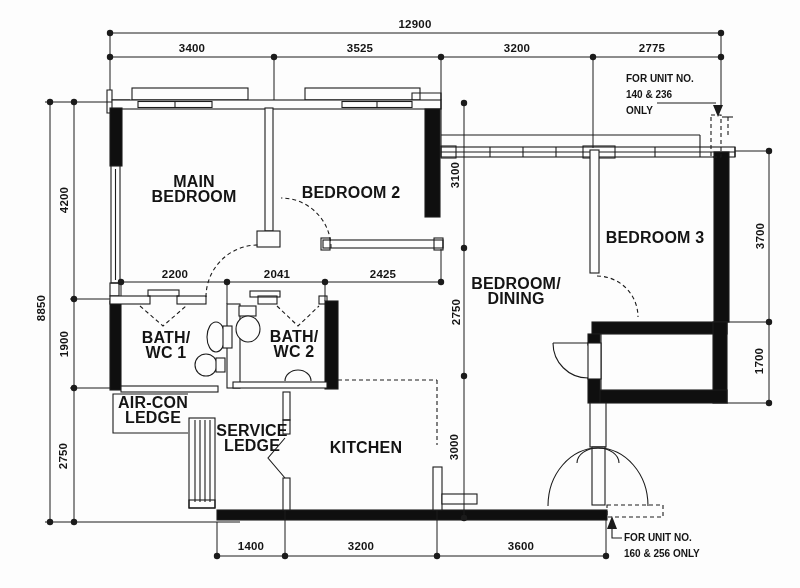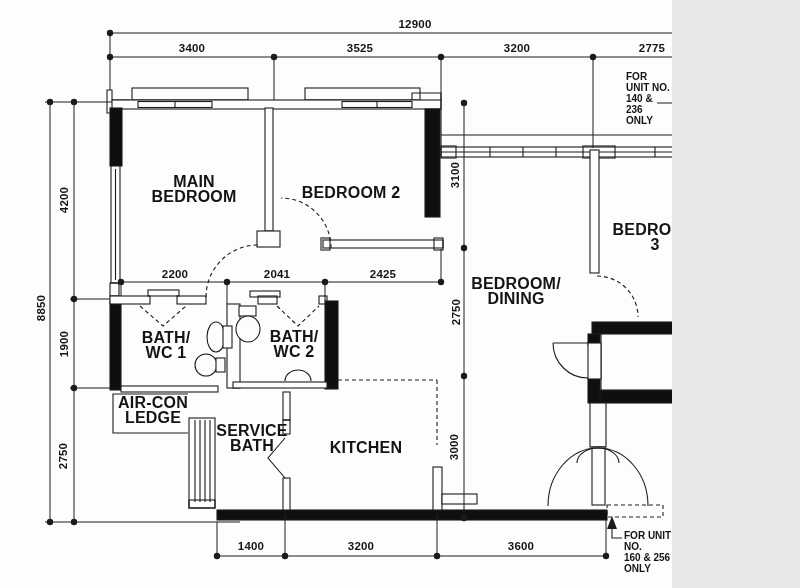--- a/index.html
+++ b/index.html
@@ -1,24 +1,24 @@
 <!DOCTYPE html>
 <html><head>
 <meta charset="utf-8">
 <style>
   html,body{margin:0;padding:0;background:#e8e8e8;}
-  #stage{position:relative;width:672px;height:588px;background:#fdfdfd;overflow:hidden;
+  #stage{position:relative;width:800px;height:588px;background:#fdfdfd;overflow:hidden;
          font-family:"Liberation Sans",sans-serif;}
   #plan-svg{position:absolute;left:0;top:0;}
   .lbl{position:absolute;transform:translate(-50%,-50%);white-space:pre-line;text-align:center;
        color:#141414;pointer-events:none;}
   .rot{transform:translate(-50%,-50%) rotate(-90deg);}
   .dim{font-size:11.5px;font-weight:700;letter-spacing:.2px;}
   .room{font-size:16px;font-weight:700;letter-spacing:.2px;line-height:15px;}
-  .note{position:absolute;font-size:10px;font-weight:700;line-height:11px;color:#141414;
+  .note{position:absolute;font-size:10px;font-weight:700;line-height:16px;color:#141414;
         white-space:pre-line;text-align:left;pointer-events:none;}
 </style>
 </head>
 <body>
 
 <div id="stage">
 
 <svg id="plan-svg" width="800" height="588" viewBox="0 0 800 588">
   <g stroke="#1c1c1c" stroke-width="1.1" fill="none">
 
@@ -264,21 +264,21 @@
 <div class="lbl room" style="left:655px;top:237px">BEDROOM 3</div>
 <div class="lbl room" style="left:516px;top:291px">BEDROOM/
 DINING</div>
 <div class="lbl room" style="left:166px;top:345px">BATH/
 WC 1</div>
 <div class="lbl room" style="left:294px;top:344px">BATH/
 WC 2</div>
 <div class="lbl room" style="left:153px;top:410px">AIR-CON
 LEDGE</div>
 <div class="lbl room" style="left:252px;top:438px">SERVICE
-BATH</div>
+LEDGE</div>
 <div class="lbl room" style="left:366px;top:447px">KITCHEN</div>
 
 <div class="note" style="left:626px;top:71px">FOR  UNIT NO.
 140 &amp; 236
 ONLY</div>
 <div class="note" style="left:624px;top:530px">FOR  UNIT NO.
 160 &amp; 256 ONLY</div>
 
 </div>
 

